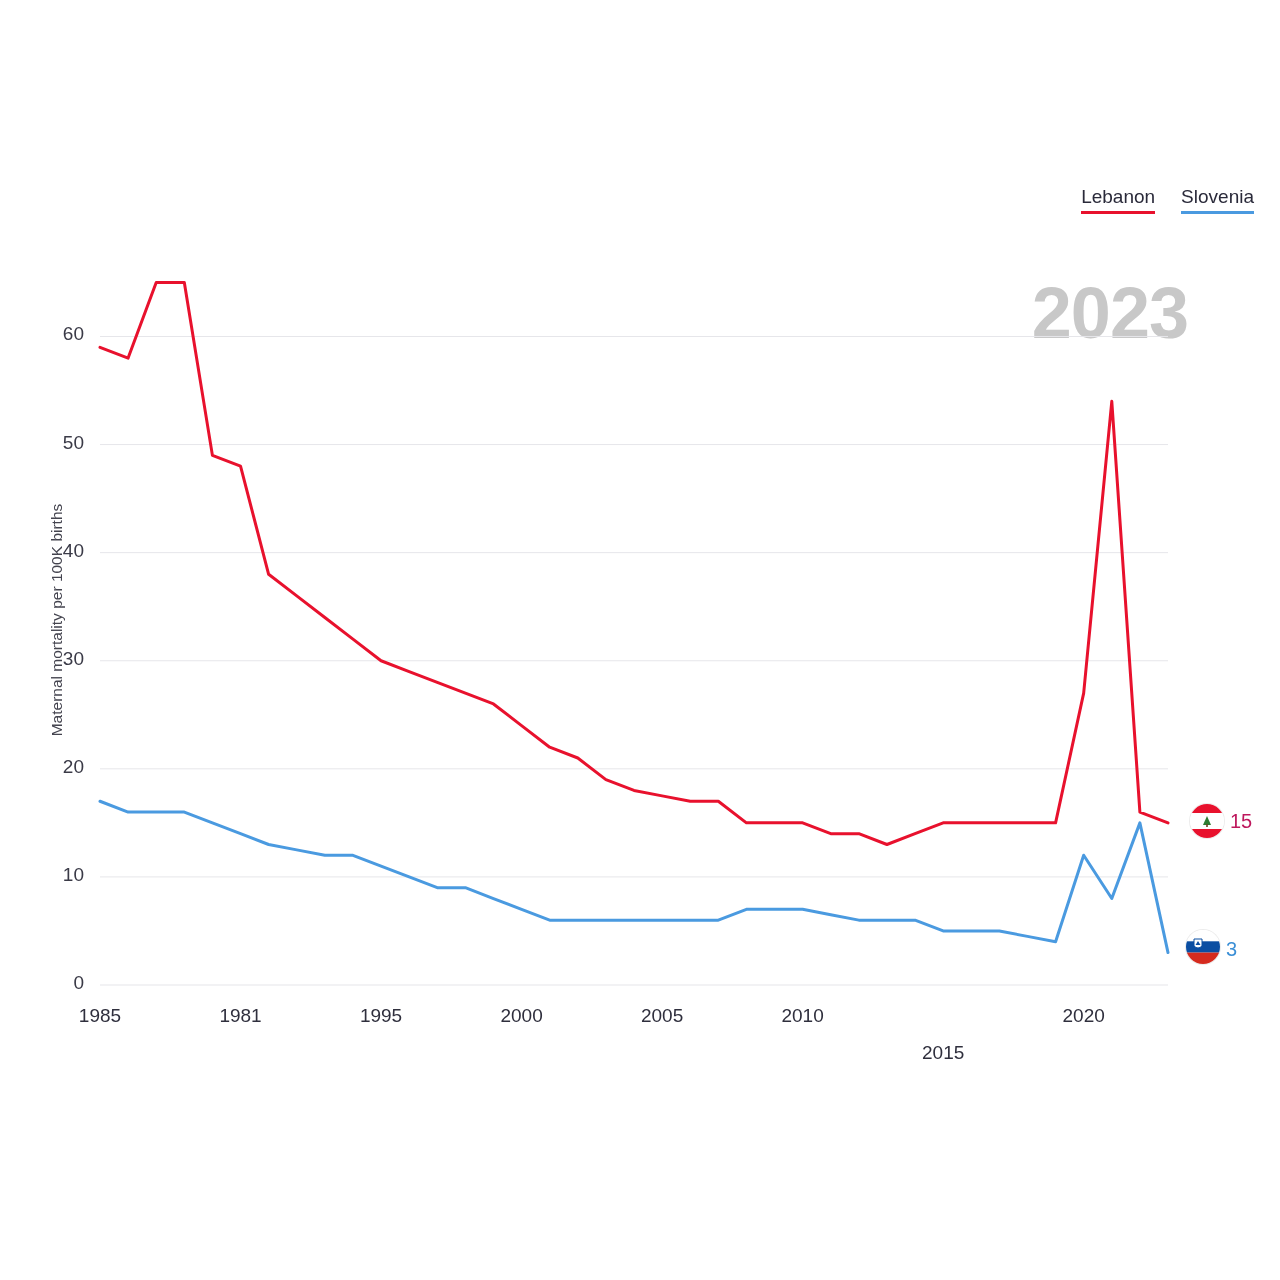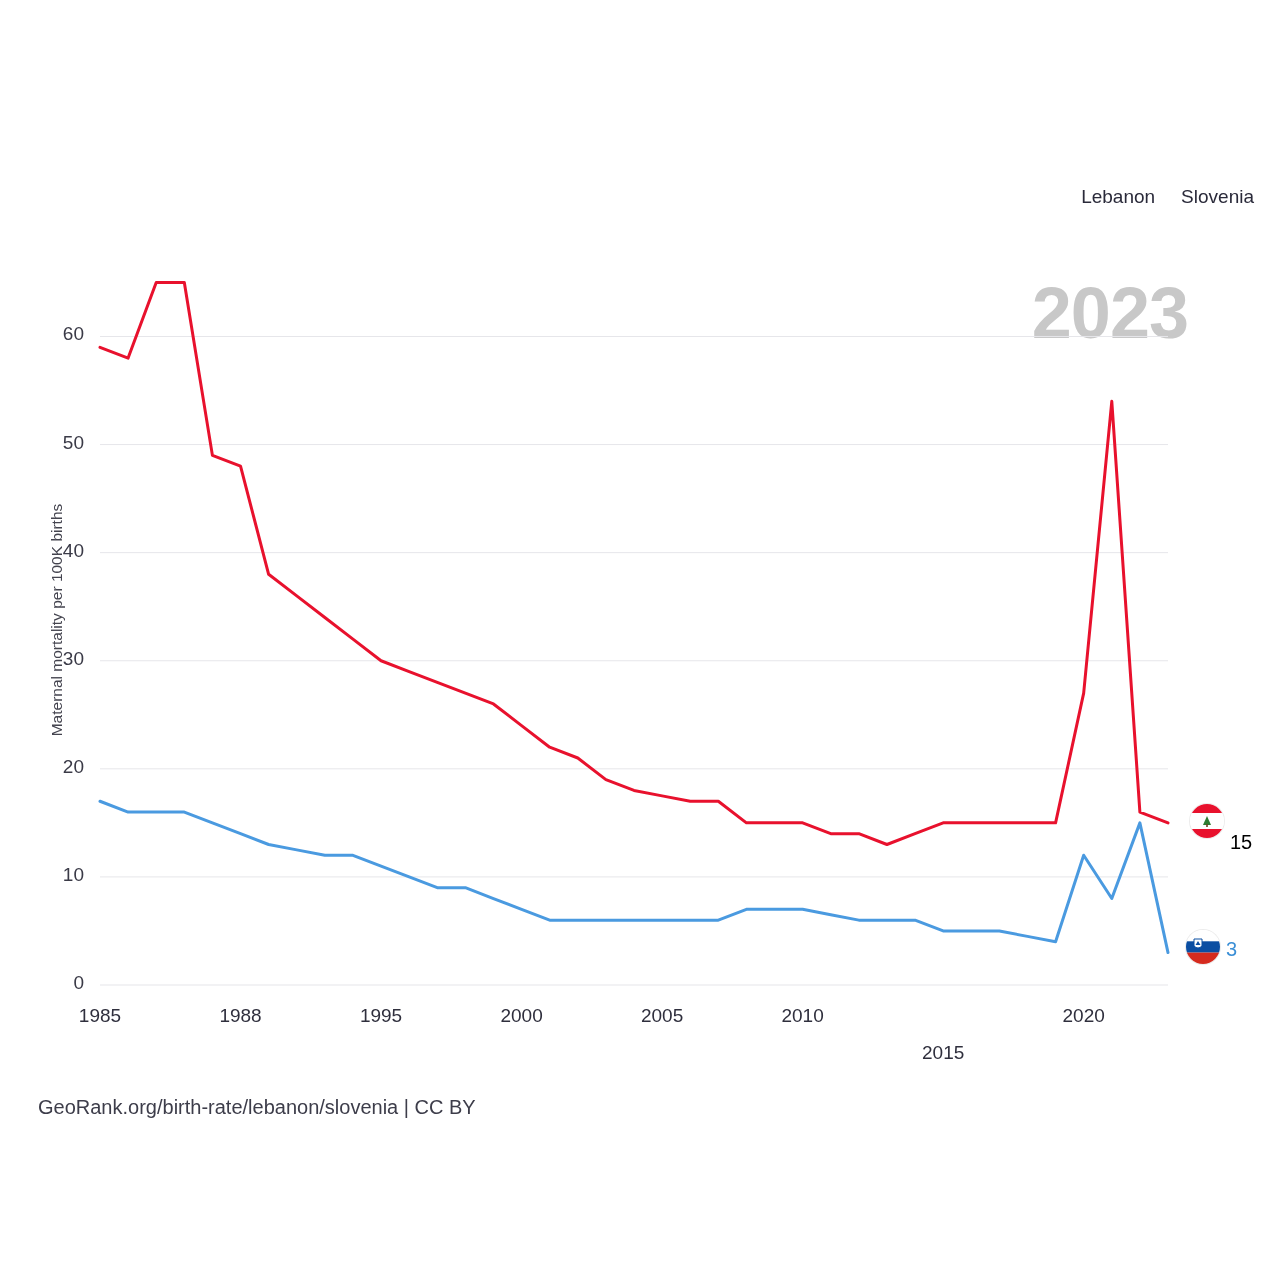--- a/index.html
+++ b/index.html
@@ -31,20 +31,21 @@
   .legend {
     position: absolute;
     right: 26px;
     top: 186px;
     display: flex;
     gap: 26px;
     align-items: flex-start;
   }
   .legend-item {
     display: flex;
+    flex-direction: column;
     align-items: center;
   }
   .legend-label {
     font-size: 19px;
     color: #2a2a3a;
     line-height: 22px;
   }
   .legend-rule {
     margin-top: 3px;
     width: 100%;
@@ -92,21 +93,21 @@
     position: absolute;
     font-size: 19px;
     color: #2f2f3d;
     text-align: center;
     width: 90px;
   }
   .endlabel {
     position: absolute;
     font-size: 20px;
   }
-  .endlabel.lebanon { color: #000000; margin-top: 21px; }
+  .endlabel.lebanon { color: #be185d; }
   .endlabel.slovenia { color: #3b8fd6; }
   .flag {
     position: absolute;
     width: 34px;
     height: 34px;
     border-radius: 50%;
     overflow: hidden;
     box-shadow: 0 0 0 1px rgba(0,0,0,0.08);
   }
   .footer {
@@ -162,21 +163,21 @@
       <div class="ytick" style="left: 14px; top: 972px;">0</div>
       <div class="ytick" style="left: 14px; top: 863.912px;">10</div>
       <div class="ytick" style="left: 14px; top: 755.824px;">20</div>
       <div class="ytick" style="left: 14px; top: 647.735px;">30</div>
       <div class="ytick" style="left: 14px; top: 539.647px;">40</div>
       <div class="ytick" style="left: 14px; top: 431.559px;">50</div>
       <div class="ytick" style="left: 14px; top: 323.471px;">60</div>
     </div>
   <div id="xticks">
       <div class="xtick" style="left: 55px; top: 1005px;">1985</div>
-      <div class="xtick" style="left: 195.526px; top: 1005px;">1988</div>
+      <div class="xtick" style="left: 195.526px; top: 1005px;">1981</div>
       <div class="xtick" style="left: 336.053px; top: 1005px;">1995</div>
       <div class="xtick" style="left: 476.579px; top: 1005px;">2000</div>
       <div class="xtick" style="left: 617.105px; top: 1005px;">2005</div>
       <div class="xtick" style="left: 757.632px; top: 1005px;">2010</div>
       <div class="xtick" style="left: 898.158px; top: 1042px;">2015</div>
       <div class="xtick" style="left: 1038.68px; top: 1005px;">2020</div>
     </div>
 
   <div class="flag" style="left:1190px; top:804px;">
     <svg width="34" height="34" viewBox="0 0 34 34">
@@ -194,16 +195,15 @@
       <rect x="0" y="0" width="34" height="11.3" fill="#ffffff"></rect>
       <rect x="0" y="11.3" width="34" height="11.3" fill="#0b4ea2"></rect>
       <rect x="0" y="22.6" width="34" height="11.4" fill="#d52b1e"></rect>
       <path d="M8 9 L16 9 L16 16 Q12 20 8 16 Z" fill="#ffffff" stroke="#0b4ea2" stroke-width="1"></path>
       <path d="M9.5 15 L12 11 L14.5 15 Z" fill="#0b4ea2"></path>
     </svg>
   </div>
   <div class="endlabel slovenia" style="left:1226px; top:938px;">3</div>
 
   <div class="footer">
-    <div>GeoRank.org/birth-rate/lebanon/slovenia | CC BY</div>
   </div>
 
 </div>
 
 </body></html>

